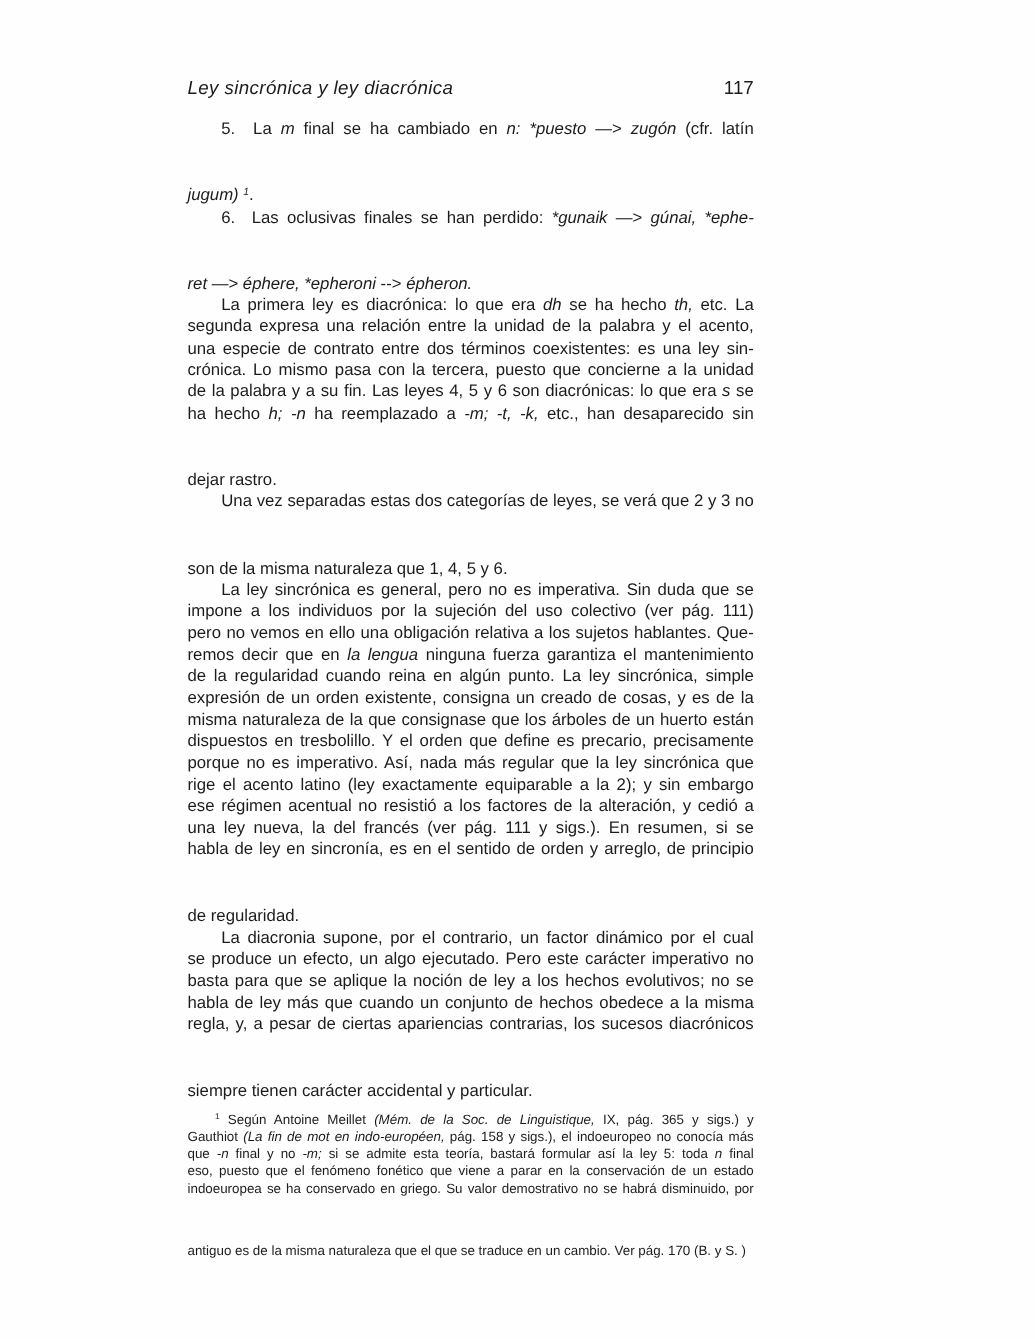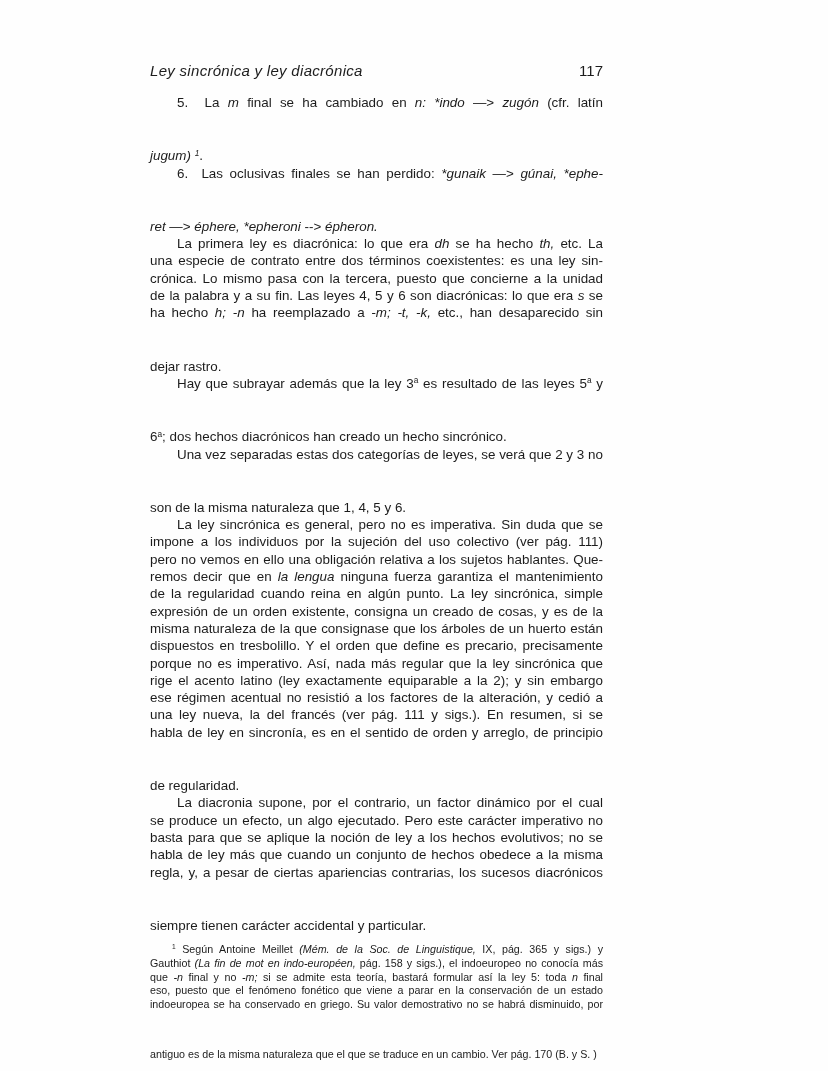--- a/index.html
+++ b/index.html
@@ -88,38 +88,35 @@
 <div class="scan-page">
   <div class="text-column">
 
     <header class="running-header">
       <span class="rh-title">Ley sincrónica y ley diacrónica</span>
       <span class="rh-page">117</span>
     </header>
 
     <main class="body-text" id="body-text">
         <p>
-          <span class="line first">5.&nbsp; La <i>m</i> final se ha cambiado en <i>n: *indo</i> —&gt; <i>zugón</i> (cfr. latín</span>
+          <span class="line first">5.&nbsp; La <i>m</i> final se ha cambiado en <i>n: *puesto</i> —&gt; <i>zugón</i> (cfr. latín</span>
           <span class="line last"><i>jugum)</i> <sup><i>1</i></sup>.</span>
         </p>
         <p>
           <span class="line first">6.&nbsp; Las oclusivas finales se han perdido: <i>*gunaik</i> —&gt; <i>gúnai, *ephe-</i></span>
           <span class="line last"><i>ret</i> —&gt; <i>éphere, *epheroni</i> --&gt; <i>épheron.</i></span>
         </p>
         <p>
           <span class="line first">La primera ley es diacrónica: lo que era <i>dh</i> se ha hecho <i>th,</i> etc. La</span>
+          <span class="line">segunda expresa una relación entre la unidad de la palabra y el acento,</span>
           <span class="line">una especie de contrato entre dos términos coexistentes: es una ley sin-</span>
           <span class="line">crónica. Lo mismo pasa con la tercera, puesto que concierne a la unidad</span>
           <span class="line">de la palabra y a su fin. Las leyes 4, 5 y 6 son diacrónicas: lo que era <i>s</i> se</span>
           <span class="line">ha hecho <i>h; -n</i> ha reemplazado a <i>-m; -t, -k,</i> etc., han desaparecido sin</span>
           <span class="line last">dejar rastro.</span>
-        </p>
-        <p>
-          <span class="line first">Hay que subrayar además que la ley 3<sup>a</sup> es resultado de las leyes 5<sup>a</sup> y</span>
-          <span class="line last">6<sup>a</sup>; dos hechos diacrónicos han creado un hecho sincrónico.</span>
         </p>
         <p>
           <span class="line first">Una vez separadas estas dos categorías de leyes, se verá que 2 y 3 no</span>
           <span class="line last">son de la misma naturaleza que 1, 4, 5 y 6.</span>
         </p>
         <p>
           <span class="line first">La ley sincrónica es general, pero no es imperativa. Sin duda que se</span>
           <span class="line">impone a los individuos por la sujeción del uso colectivo (ver pág. 111)</span>
           <span class="line">pero no vemos en ello una obligación relativa a los sujetos hablantes. Que-</span>
           <span class="line">remos decir que en <i>la lengua</i> ninguna fuerza garantiza el mantenimiento</span>

